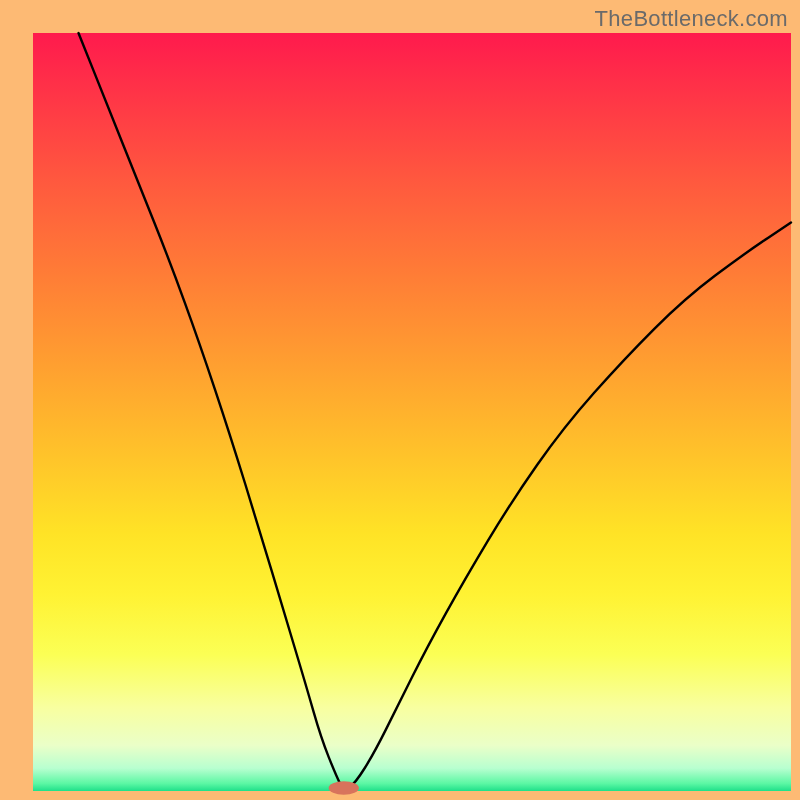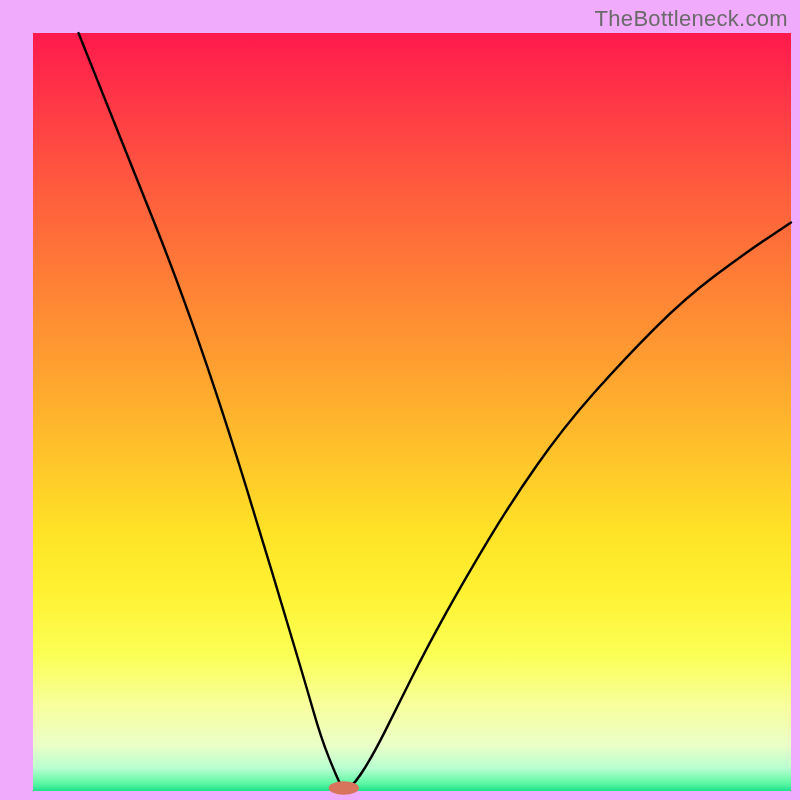--- a/index.html
+++ b/index.html
@@ -8,21 +8,21 @@
     width: 800px;
     height: 800px;
     background: #000;
     overflow: hidden;
     font-family: Arial, Helvetica, sans-serif;
   }
   .frame {
     position: relative;
     width: 800px;
     height: 800px;
-    background: #f0abfc;
+    background: #fdba74;
   }
   .watermark {
     position: absolute;
     top: 6px;
     right: 12px;
     color: #6a6a6a;
     font-size: 22px;
     font-weight: 500;
     letter-spacing: 0.3px;
     user-select: none;

